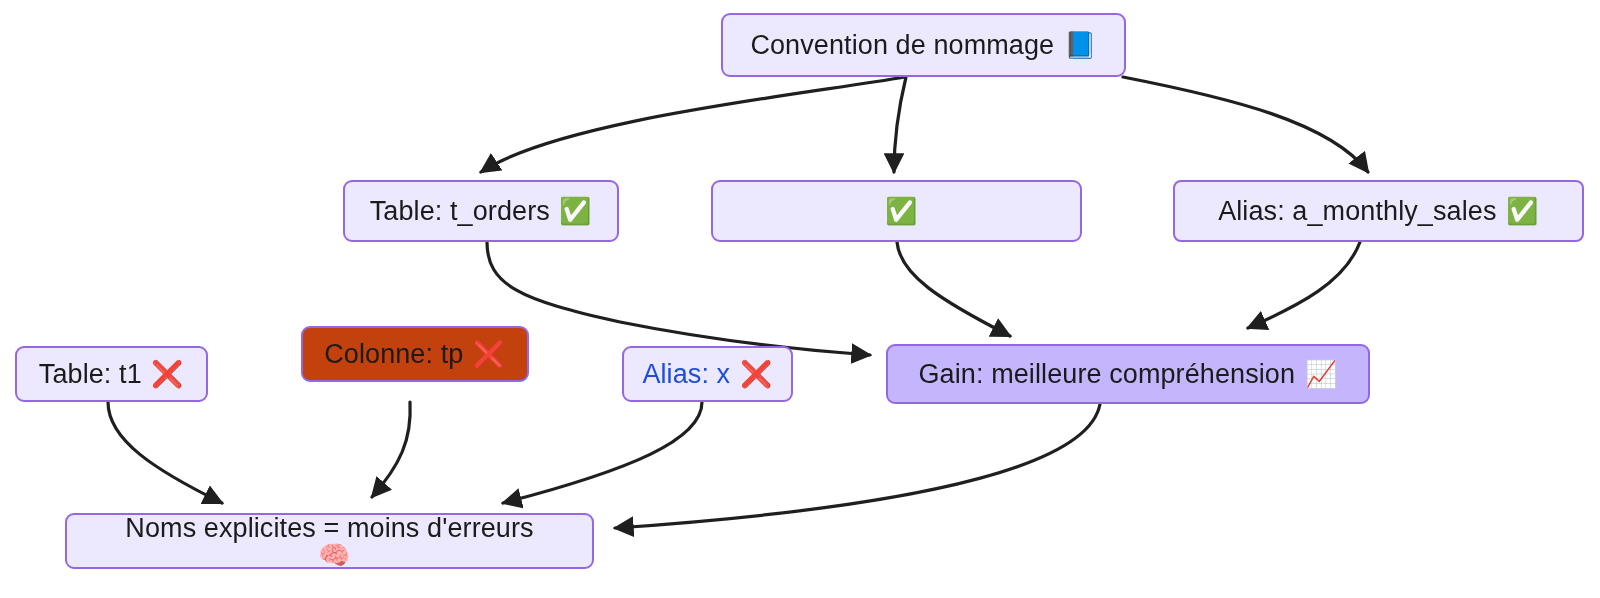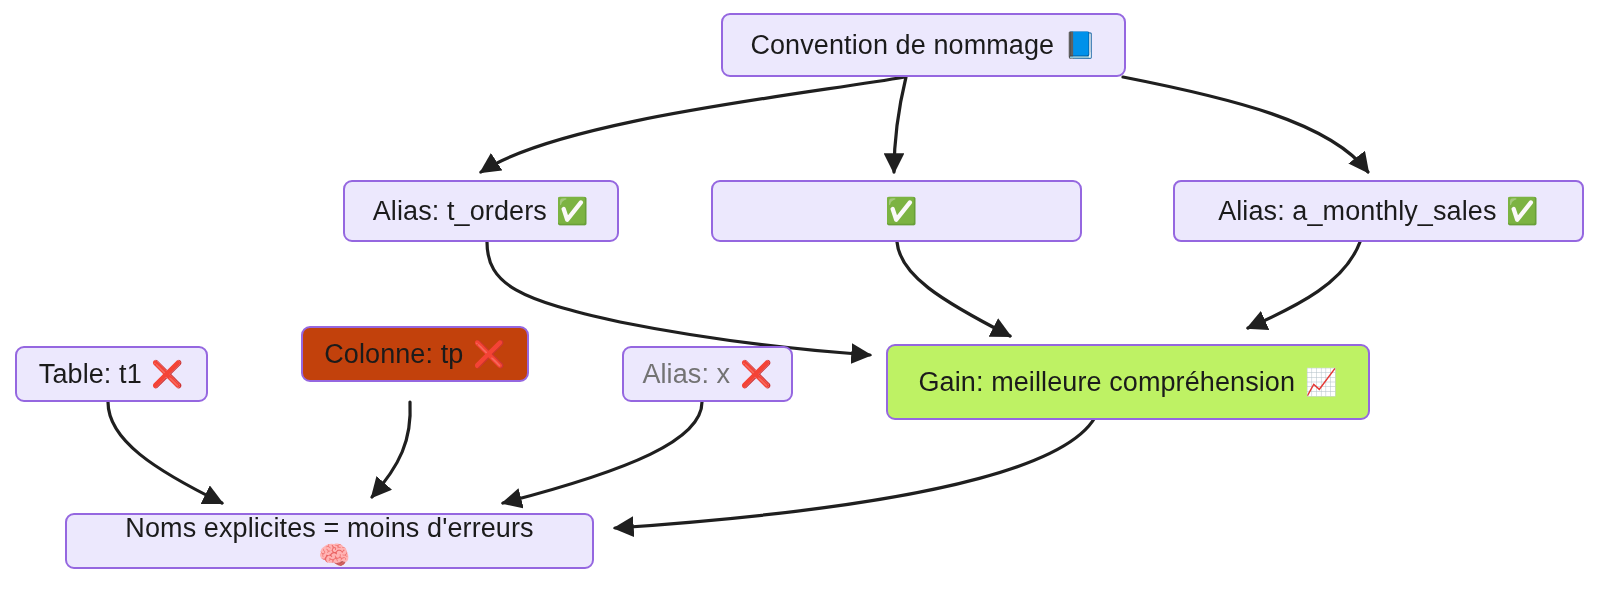--- a/index.html
+++ b/index.html
@@ -77,43 +77,43 @@
         <path d="M 1100,404 C 1090,460 950,505 615,528" marker-end="url(#arrow)"></path>
       </g>
   </svg>
 
   <div id="nodes">
       <div class="node" style="left: 721px; top: 13px; width: 405px; height: 64px; background: rgb(236, 232, 253); border-color: rgb(149, 103, 224);">
         <span class="node-label" style="color: rgb(27, 27, 27);">Convention de nommage</span>
         <span class="node-emoji">📘</span>
       </div>
       <div class="node" style="left: 343px; top: 180px; width: 276px; height: 62px; background: rgb(236, 232, 253); border-color: rgb(149, 103, 224);">
-        <span class="node-label" style="color: rgb(27, 27, 27);">Alias: t_orders</span>
+        <span class="node-label" style="color: rgb(27, 27, 27);">Table: t_orders</span>
         <span class="node-emoji">✅</span>
       </div>
       <div class="node" style="left: 711px; top: 180px; width: 371px; height: 62px; background: rgb(236, 232, 253); border-color: rgb(149, 103, 224);">
         <span class="node-emoji">✅</span>
       </div>
       <div class="node" style="left: 1173px; top: 180px; width: 411px; height: 62px; background: rgb(236, 232, 253); border-color: rgb(149, 103, 224); border-radius: 8px;">
         <span class="node-label" style="color: rgb(27, 27, 27);">Alias: a_monthly_sales</span>
         <span class="node-emoji">✅</span>
       </div>
       <div class="node" style="left: 15px; top: 346px; width: 193px; height: 56px; background: rgb(236, 232, 253); border-color: rgb(149, 103, 224);">
         <span class="node-label" style="color: rgb(27, 27, 27);">Table: t1</span>
         <span class="node-emoji">❌</span>
       </div>
       <div class="node" style="left: 301px; top: 326px; width: 228px; height: 56px; background: #c2410c; border-color: rgb(149, 103, 224);">
         <span class="node-label" style="color: rgb(27, 27, 27);">Colonne: tp</span>
         <span class="node-emoji">❌</span>
       </div>
       <div class="node" style="left: 622px; top: 346px; width: 171px; height: 56px; background: rgb(236, 232, 253); border-color: rgb(149, 103, 224);">
-        <span class="node-label" style="color: #737373;">Alias: x</span>
+        <span class="node-label" style="color: #1d4ed8;">Alias: x</span>
         <span class="node-emoji">❌</span>
       </div>
-      <div class="node" style="left: 886px; top: 344px; width: 484px; height: 76px; background: #bef264; border-color: rgb(149, 103, 224);">
+      <div class="node" style="left: 886px; top: 344px; width: 484px; height: 60px; background: #c4b5fd; border-color: rgb(149, 103, 224);">
         <span class="node-label" style="color: rgb(27, 27, 27);">Gain: meilleure compréhension</span>
         <span class="node-emoji">📈</span>
       </div>
       <div class="node" style="left: 65px; top: 513px; width: 529px; height: 56px; background: rgb(236, 232, 253); border-color: rgb(149, 103, 224); flex-direction: column;">
         <span class="node-label" style="color: rgb(27, 27, 27);">Noms explicites = moins d'erreurs</span>
         <span class="node-emoji">🧠</span>
       </div>
     </div>
 
 </div>

